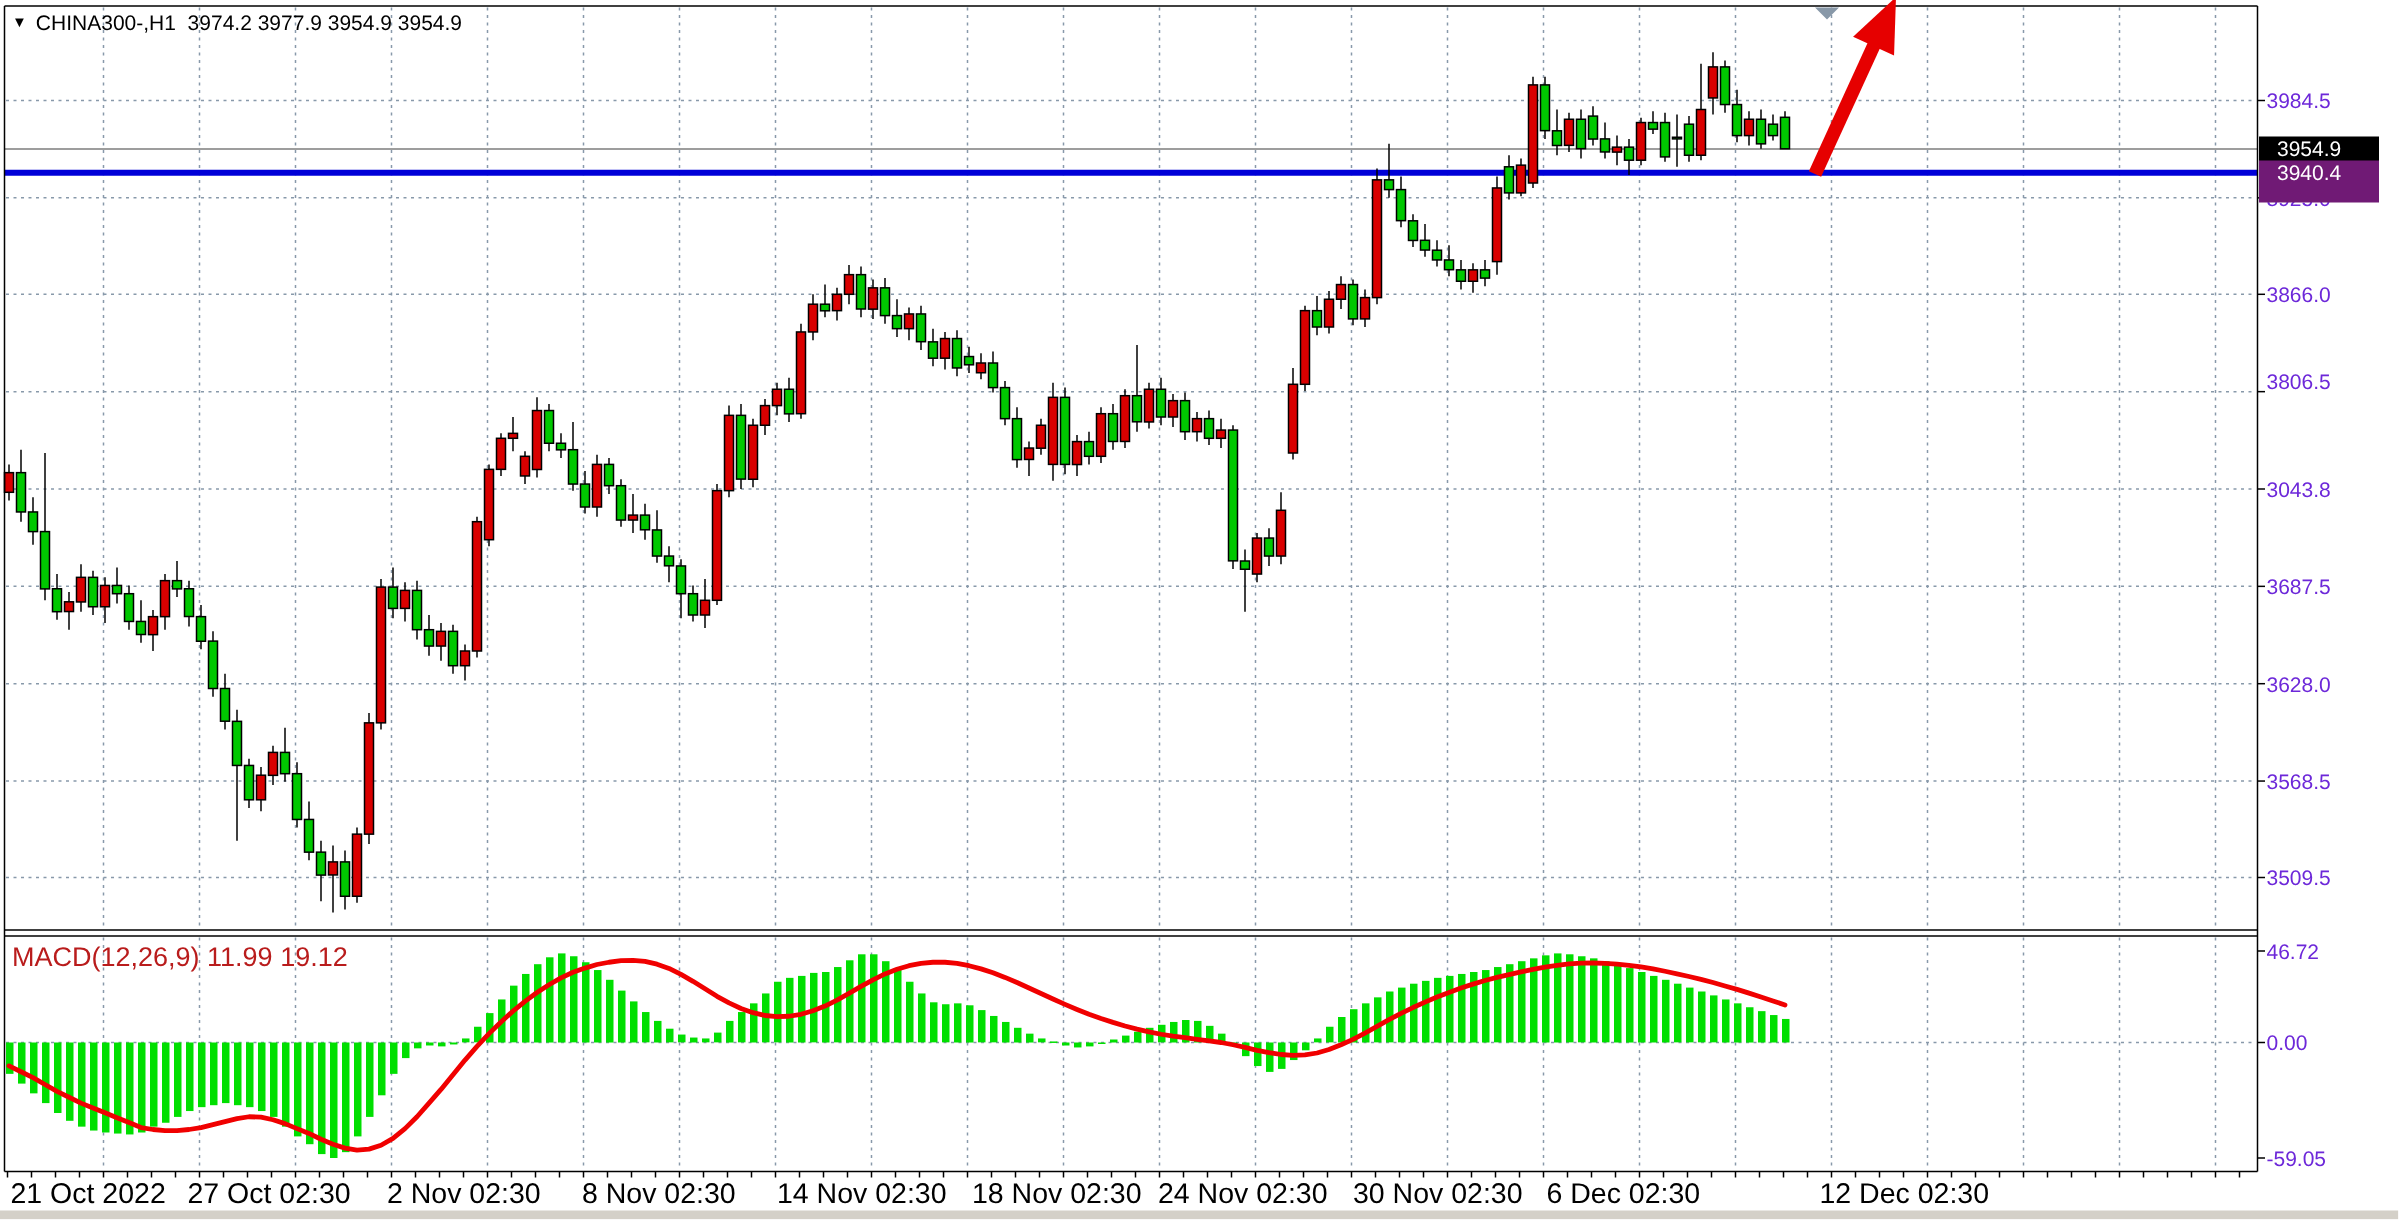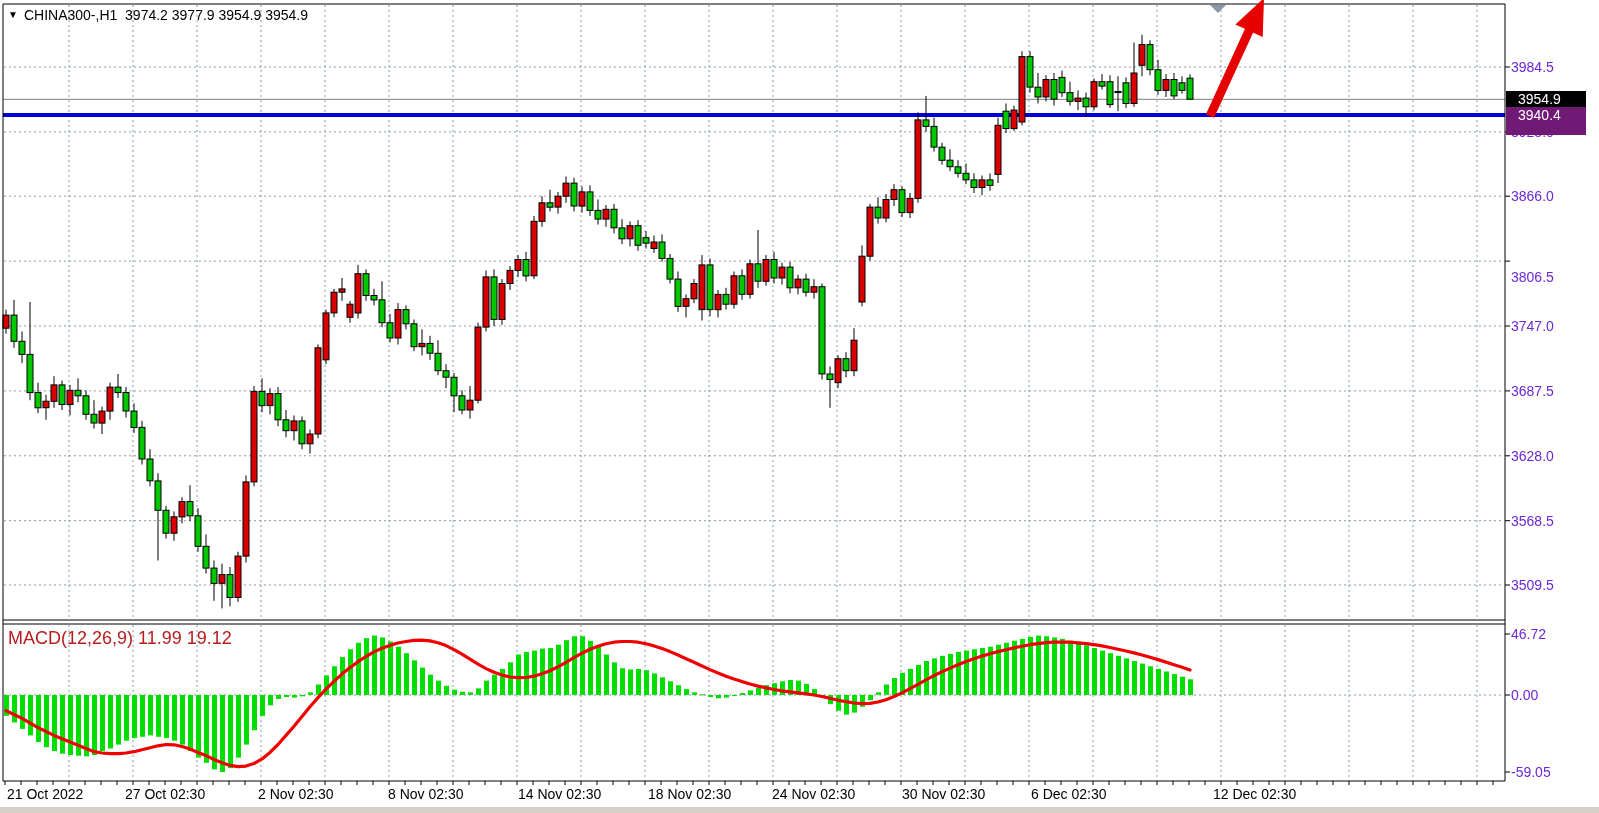--- a/index.html
+++ b/index.html
@@ -5,21 +5,21 @@
   html,body{margin:0;padding:0;background:#ffffff;}
   #app{position:relative;width:1599px;height:813px;background:#ffffff;overflow:hidden;
        font-family:"Liberation Sans",sans-serif;}
   #chart-svg{position:absolute;left:0;top:0;}
   .hdr{position:absolute;left:8px;top:7px;font-size:14px;color:#000;white-space:nowrap;}
   .hdr .tri{font-size:10px;vertical-align:2px;margin-right:6px;}
   .macd-title{position:absolute;left:8px;top:628px;font-size:18px;color:#b91c1c;white-space:nowrap;}
   .tag{position:absolute;left:1506px;width:80px;height:28px;font-size:14px;line-height:16px;
        color:#fff;padding-left:12px;box-sizing:border-box;}
   .axis-lbl{position:absolute;left:1511px;font-size:14px;color:#6d28d9;white-space:nowrap;}
-  .time-lbl{position:absolute;top:786px;font-size:14px;color:#000;white-space:nowrap;}
+  .time-lbl{position:absolute;top:786px;font-size:19px;color:#000;white-space:nowrap;}
   .bottom-strip{position:absolute;left:0;top:807px;width:1599px;height:6px;background:#d4d0c8;}
 </style>
 </head>
 <body>
 
 <div id="app">
   <svg id="chart-svg" width="1599" height="813">
       <g>
         <line x1="69" y1="5" x2="69" y2="619" stroke="#8899AA" stroke-width="1" stroke-dasharray="2 3"></line>
         <line x1="69" y1="625" x2="69" y2="780" stroke="#8899AA" stroke-width="1" stroke-dasharray="2 3"></line>
@@ -661,22 +661,22 @@
 
   <div id="labels-layer">
     <div class="hdr"><span class="tri">▼</span><span>CHINA300-,H1</span>&nbsp;&nbsp;<span>3974.2 3977.9 3954.9 3954.9</span></div>
 
     <div class="macd-title">MACD(12,26,9) 11.99 19.12</div>
 
     <div class="bottom-strip"></div>
   <div class="axis-lbl" style="top: 59px;">3984.5</div>
       <div class="axis-lbl" style="top: 123.886px;">3925.0</div>
       <div class="axis-lbl" style="top: 188.227px;">3866.0</div>
-      <div class="axis-lbl" style="top: 269px; text-align: right;">3806.5</div>
-      <div class="axis-lbl" style="top: 318px;">3747.0</div>
+      <div class="axis-lbl" style="top: 246px; text-align: right;">3806.5</div>
+      <div class="axis-lbl" style="top: 318px;">3043.8</div>
       <div class="axis-lbl" style="top: 382.886px;">3687.5</div>
       <div class="axis-lbl" style="top: 447.773px;">3628.0</div>
       <div class="axis-lbl" style="top: 512.659px;">3568.5</div>
       <div class="axis-lbl" style="top: 577px;">3509.5</div>
       <div class="tag" style="top: 91.2796px; background: rgb(0, 0, 0);">3954.9</div>
       <div class="tag" style="top: 107.092px; background: #701a75;">3940.4</div>
       <div class="axis-lbl" style="top: 626px;">46.72</div>
       <div class="axis-lbl" style="top: 686.956px;">0.00</div>
       <div class="axis-lbl" style="top: 764px;">-59.05</div>
       <div class="time-lbl" style="left: 7px;">21 Oct 2022</div>

